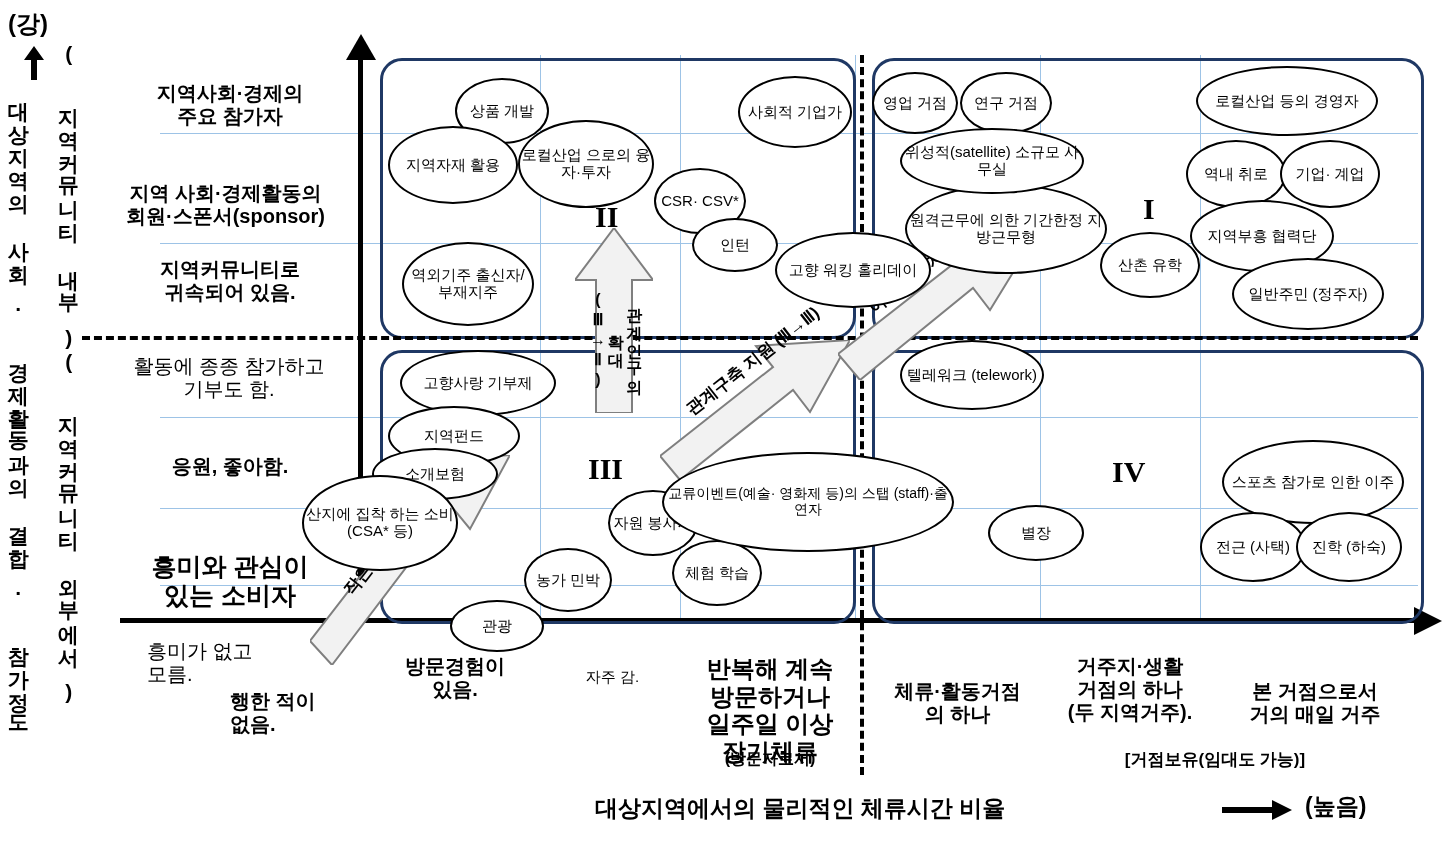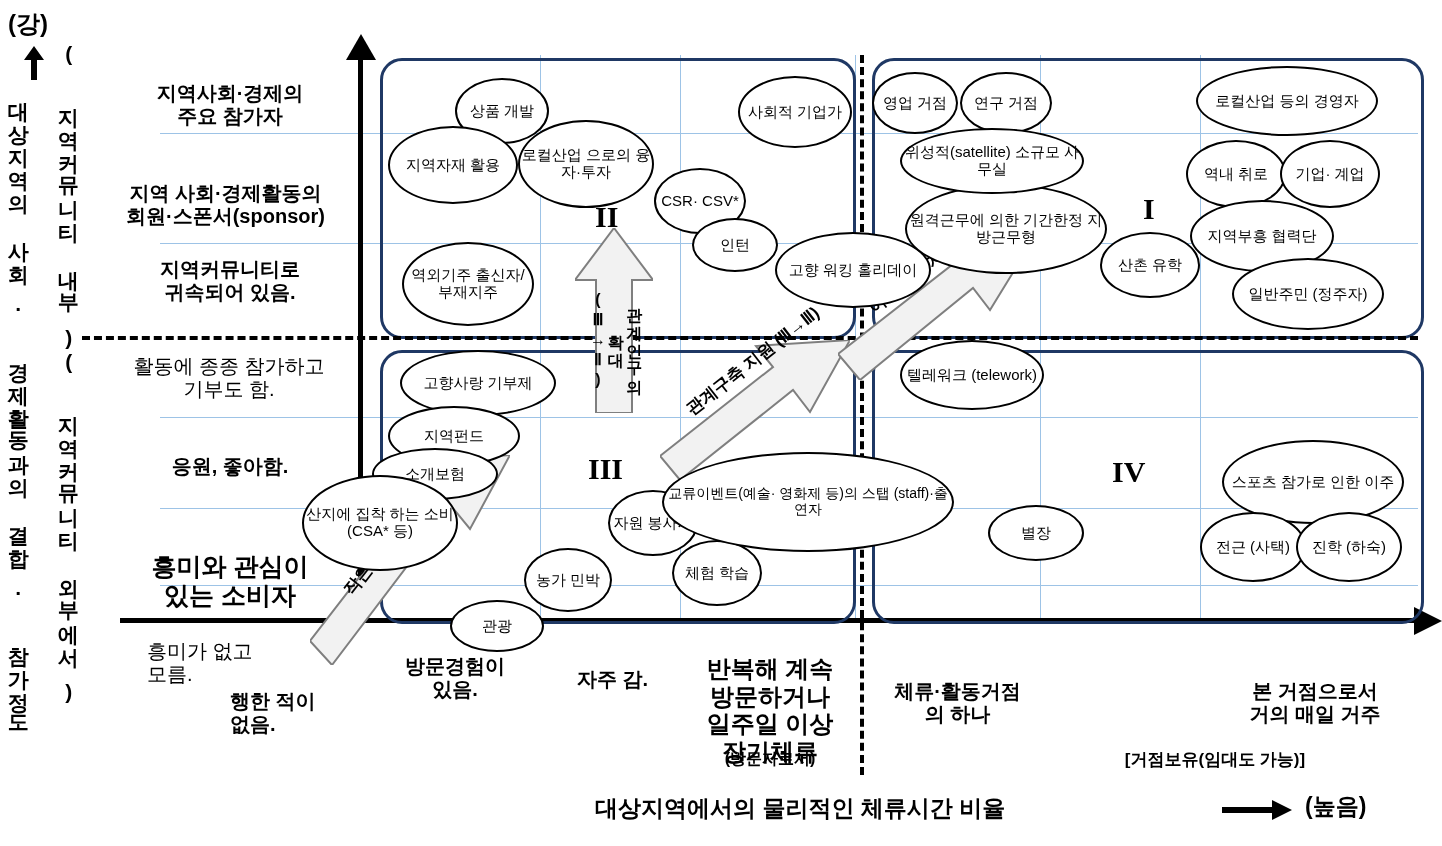--- a/index.html
+++ b/index.html
@@ -82,27 +82,30 @@
   <div class="txt ctr" style="left:110px;top:455px;width:240px;font-size:20px;font-weight:bold;">응원, 좋아함.</div>
   <div class="txt ctr" style="left:110px;top:530px;width:240px;font-size:25px;font-weight:bold;margin-top:22px;">흥미와 관심이
 있는 소비자</div>
   <div class="txt" style="left:100px;top:640px;font-size:20px;font-weight:normal;margin-left:47px;">흥미가 없고
 모름.</div>
   <div class="txt" style="left:230px;top:690px;font-size:20px;font-weight:bold;">행한 적이
 없음.</div>
 
   <div class="txt ctr" style="left:375px;top:655px;width:160px;font-size:20px;font-weight:bold;">방문경험이
 있음.</div>
-  <div class="txt ctr" style="left:545px;top:668px;width:135px;font-size:20px;font-weight:bold;">자주 감.</div>
+  <div class="txt ctr" style="left:545px;top:668px;width:135px;font-size:15px;font-weight:normal;">자주 감.</div>
   <div class="txt ctr" style="left:680px;top:655px;width:180px;font-size:24px;font-weight:bold;">반복해 계속
 방문하거나
 일주일 이상
 장기체류</div>
   <div class="txt ctr" style="left:870px;top:680px;width:175px;font-size:20px;font-weight:bold;">체류·활동거점
 의 하나</div>
+  <div class="txt ctr" style="left:1040px;top:655px;width:180px;font-size:20px;font-weight:bold;">거주지·생활
+거점의 하나
+(두 지역거주).</div>
   <div class="txt ctr" style="left:1215px;top:680px;width:200px;font-size:20px;font-weight:bold;">본 거점으로서
 거의 매일 거주</div>
 
   <div class="txt ctr" style="left:680px;top:750px;width:180px;font-size:16px;font-weight:bold;">(방문자로서)</div>
   <div class="txt ctr" style="left:1000px;top:750px;width:430px;font-size:17px;font-weight:bold;">[거점보유(임대도 가능)]</div>
 
   <div class="rom" style="left:595px;top:200px;">II</div>
   <div class="rom" style="left:1143px;top:192px;">I</div>
   <div class="rom" style="left:588px;top:452px;">III</div>
   <div class="rom" style="left:1112px;top:455px;">IV</div>

